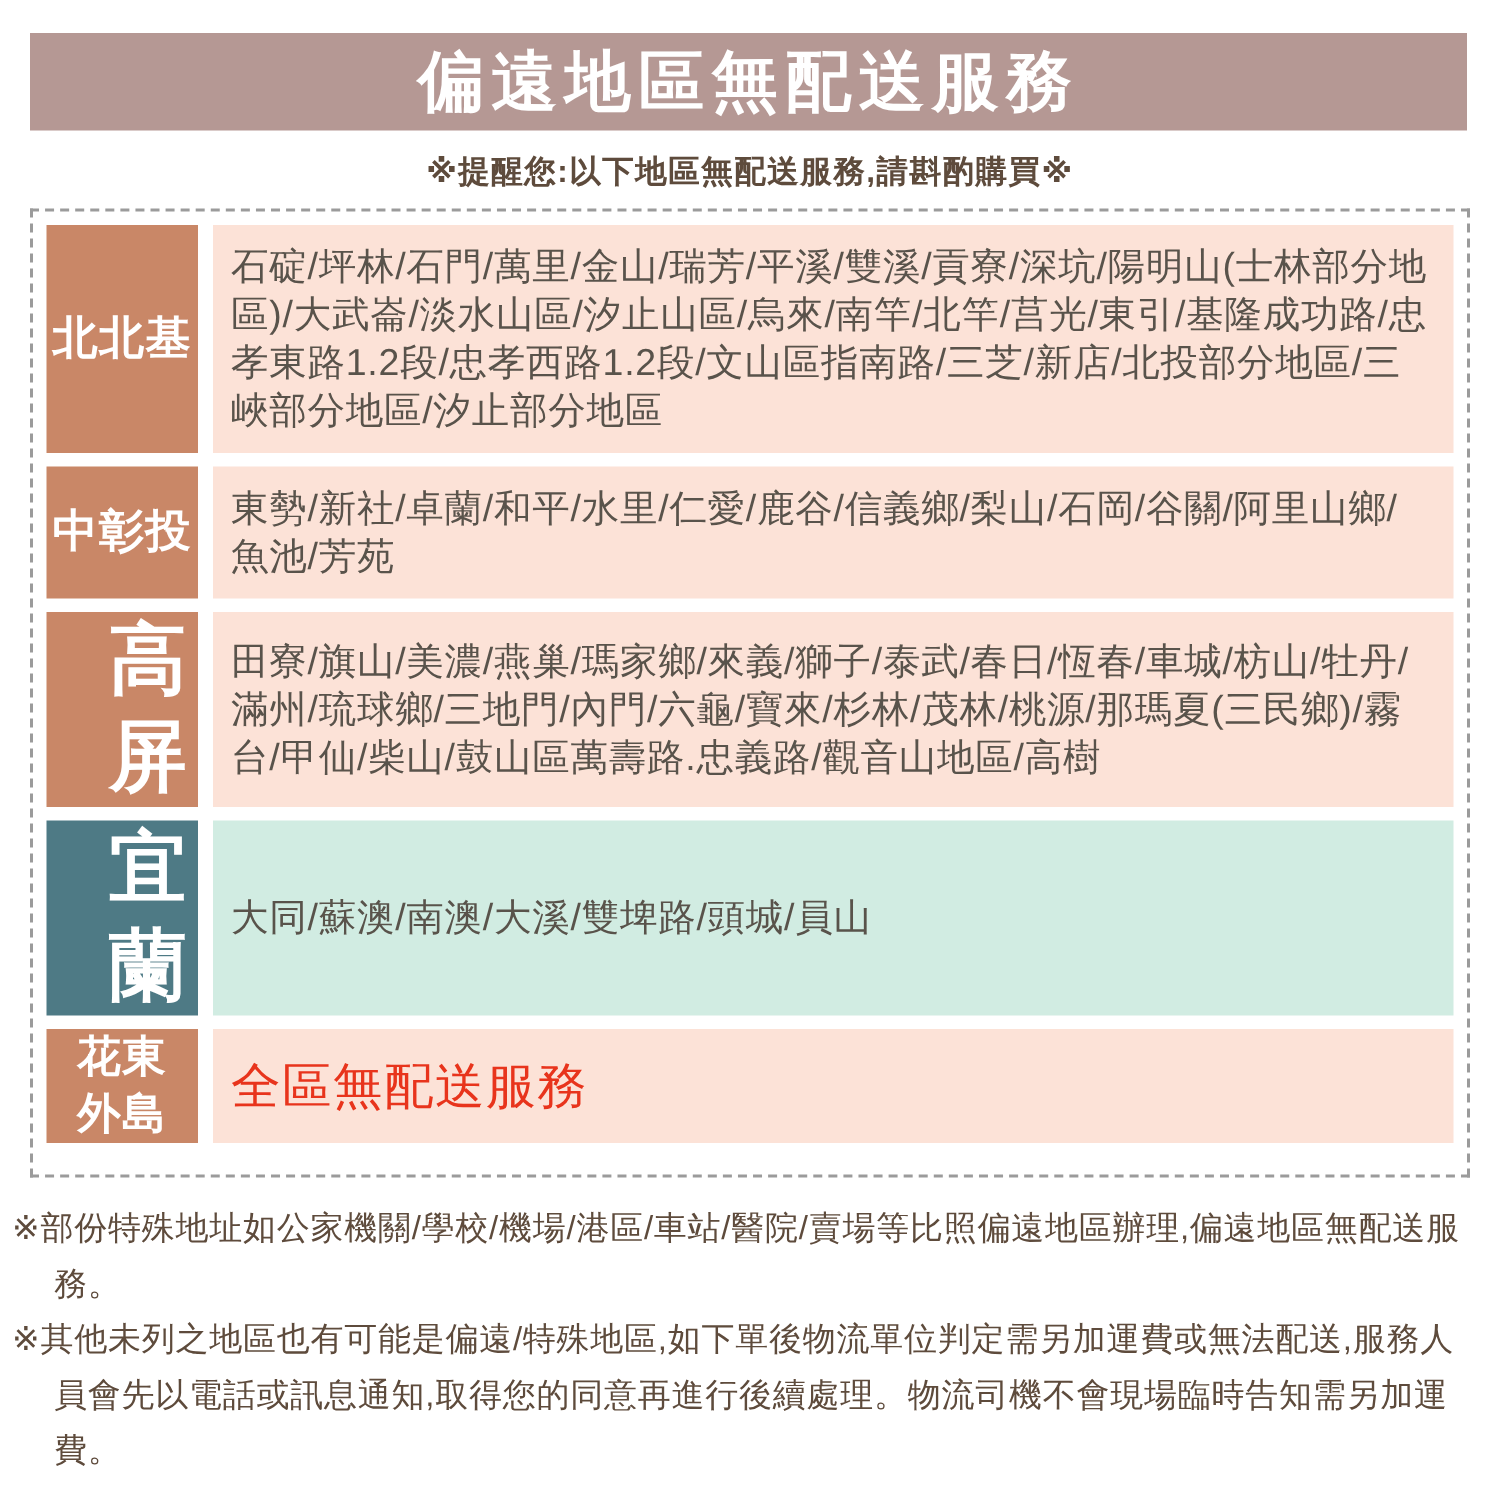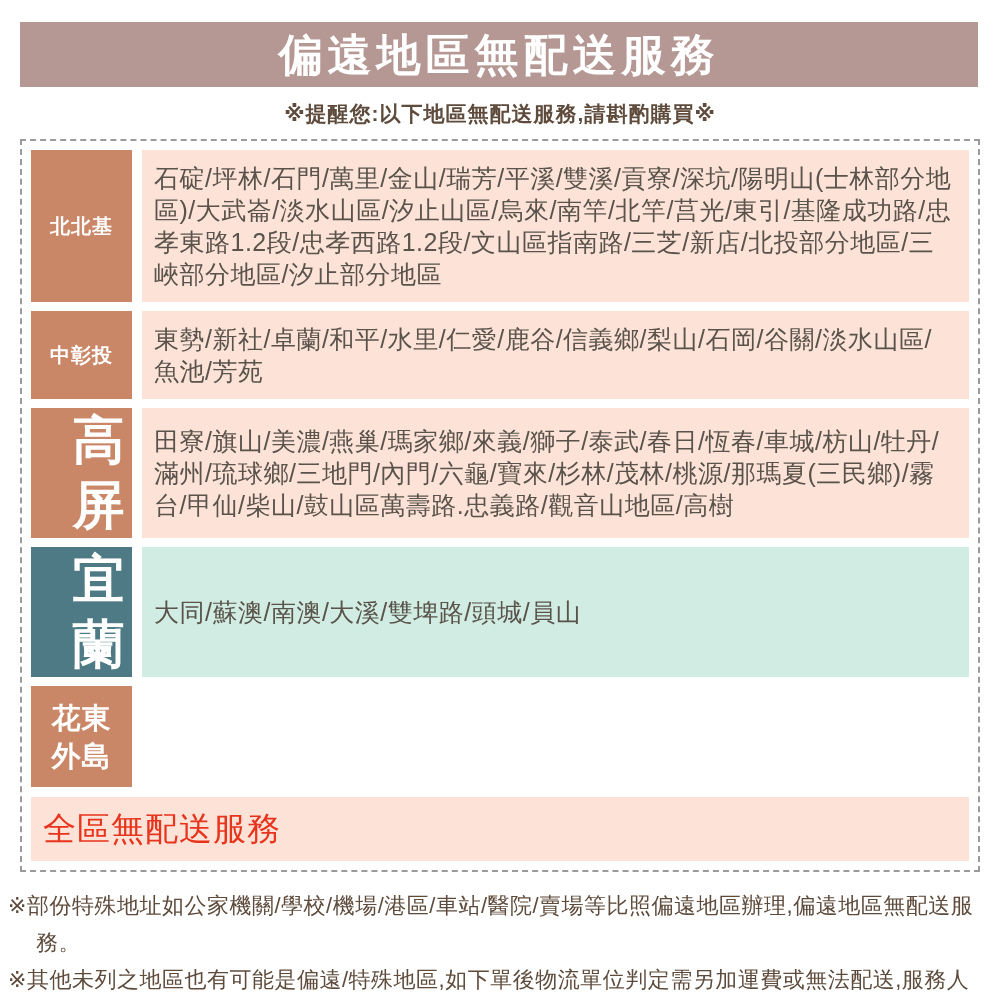--- a/index.html
+++ b/index.html
@@ -60,30 +60,30 @@
   .region-table{
     margin:0 20px;
     border:2px dashed var(--dash);
     padding:9px;
   }
   .row{
     display:flex;
     gap:10px;
     margin-bottom:9px;
   }
-  .row:last-child{margin-bottom:0;flex-direction:column;}
+  .row:last-child{margin-bottom:12px;}
   .label{
     width:101px;
     flex:0 0 101px;
     display:flex;
     align-items:center;
     justify-content:center;
     color:#ffffff;
     font-weight:bold;
-    font-size:20px;
+    font-size:30px;
     text-align:center;
     white-space:pre-line;
     line-height:1.25;
     letter-spacing:1px;
   }
   .row.warm .label{background:var(--warm-label);}
   .row.cool .label{background:var(--cool-label);}
   .cell{
     flex:1;
     display:flex;
@@ -129,21 +129,21 @@
 
 <div class="region-table">
   <div class="row warm">
     <div class="label">北北基</div>
     <div class="cell">石碇/坪林/石門/萬里/金山/瑞芳/平溪/雙溪/貢寮/深坑/陽明山(士林部分地區)/大武崙/淡水山區/汐止山區/烏來/南竿/北竿/莒光/東引/基隆成功路/忠孝東路1.2段/忠孝西路1.2段/文山區指南路/三芝/新店/北投部分地區/三峽部分地區/汐止部分地區</div>
   </div>
 
 
   <div class="row warm">
     <div class="label">中彰投</div>
-    <div class="cell">東勢/新社/卓蘭/和平/水里/仁愛/鹿谷/信義鄉/梨山/石岡/谷關/淡水山區/魚池/芳苑</div>
+    <div class="cell">東勢/新社/卓蘭/和平/水里/仁愛/鹿谷/信義鄉/梨山/石岡/谷關/阿里山鄉/魚池/芳苑</div>
   </div>
 
 
   <div class="row warm">
     <div class="label big">高屏</div>
     <div class="cell">田寮/旗山/美濃/燕巢/瑪家鄉/來義/獅子/泰武/春日/恆春/車城/枋山/牡丹/滿州/琉球鄉/三地門/內門/六龜/寶來/杉林/茂林/桃源/那瑪夏(三民鄉)/霧台/甲仙/柴山/鼓山區萬壽路.忠義路/觀音山地區/高樹</div>
   </div>
 
   <div class="row cool row-tall">
     <div class="label big">宜蘭</div>

